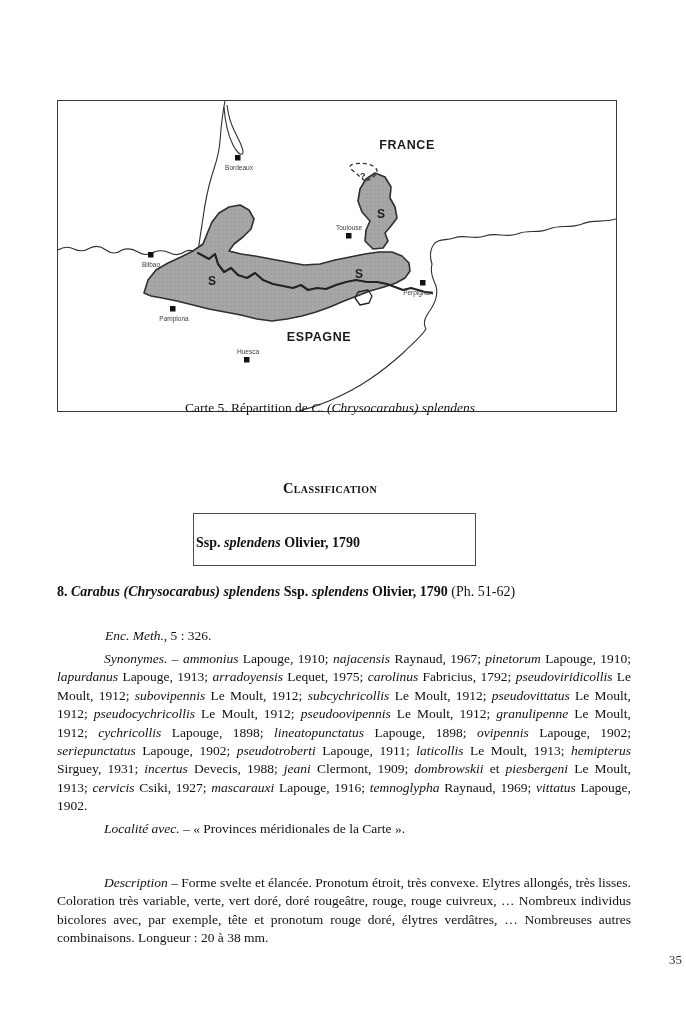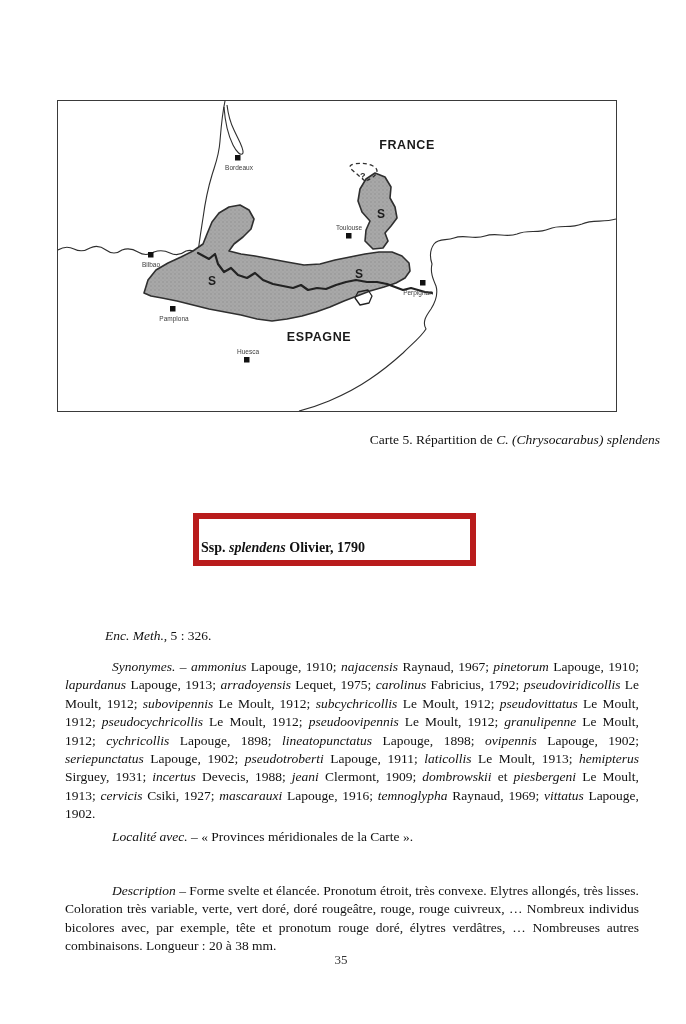--- a/index.html
+++ b/index.html
@@ -15,66 +15,66 @@
   }
   
   .map-frame{
     position:absolute;left:57px;top:100px;
     width:558px;height:310px;
     border:1.5px solid #3a3a3a;
     background:#ffffff;
   }
   .map-frame svg{display:block;width:100%;height:100%;}
   .map-caption{
-    position:absolute;top:432px;left:0;width:660px;
-    text-align:right;font-size:13.5px;
+    position:absolute;top:400px;left:0;width:660px;
+    text-align:center;font-size:13.5px;
   }
   
   .clf-heading{
     position:absolute;top:480px;left:0;width:660px;
     text-align:center;
     font-variant:small-caps;
     font-weight:700;
     font-size:14.5px;
     letter-spacing:0.4px;
   }
   .clf-box{
     position:absolute;top:513px;left:193px;
     width:283px;height:53px;
-    border:6px solid #b91c1c;
+    border:1px solid #b91c1c;
     box-sizing:border-box;
   }
   .clf-box-text{
     padding:21px 0 0 2px;
     font-size:14px;
   }
   
   .sp-heading{
     position:absolute;top:584px;left:57px;width:575px;
     font-size:14px;
   }
   .reference{
     position:absolute;top:616px;left:105px;width:520px;
     font-size:13.5px;
     margin-top:12px;
   }
   .para{
     position:absolute;left:57px;width:574px;
-    margin:8px;
+    margin:0;
     font-size:13.5px;
     line-height:18.4px;
     text-align:justify;
     text-indent:47px;
   }
   .para-synonyms{top:650px;}
   .para-locality{top:820px;}
   .para-description{top:874px;}
   .page-number{
     position:absolute;top:952px;left:0;width:682px;
-    text-align:center;font-size:13px;color:#333;
+    text-align:right;font-size:13px;color:#333;
   }
   
   .seg-r{font-style:normal;font-weight:inherit;}
   .seg-i{font-style:italic;}
   .seg-b{font-weight:700;}
   .seg-bi{font-weight:700;font-style:italic;}
   
   .m-country{font-family:"Liberation Sans",sans-serif;font-weight:700;font-size:12.5px;fill:#1a1a1a;letter-spacing:.6px;}
   .m-city{font-family:"Liberation Sans",sans-serif;font-size:6.5px;fill:#3c3c3c;}
   .m-zone{font-family:"Liberation Sans",sans-serif;font-weight:700;font-size:12px;fill:#1c1c1c;}
@@ -138,24 +138,26 @@
       </g>
       <g>
         <text class="m-city" x="190" y="253" text-anchor="middle">Huesca</text>
         <rect x="186" y="256" width="5.5" height="5.5" fill="#111"></rect>
       </g>
     </svg>
   </div>
 
   <div class="map-caption"><span class="seg-r">Carte 5. Répartition de </span><span class="seg-i">C. (Chrysocarabus) splendens</span></div>
 
+  <div class="clf-heading">Classification</div>
   <div class="clf-box">
     <div class="clf-box-text"><span class="seg-b">Ssp. </span><span class="seg-bi">splendens</span><span class="seg-b"> Olivier, 1790</span></div>
   </div>
 
+  <div class="sp-heading"><span class="seg-b">8. </span><span class="seg-bi">Carabus (Chrysocarabus) splendens</span><span class="seg-b"> Ssp. </span><span class="seg-bi">splendens</span><span class="seg-b"> Olivier, 1790</span><span class="seg-r"> (Ph. 51-62)</span></div>
   <div class="reference"><span class="seg-i">Enc. Meth.</span><span class="seg-r">, 5 : 326.</span></div>
 
   <p class="para para-synonyms"><span class="seg-i">Synonymes.</span><span class="seg-r"> – </span><span class="seg-i">ammonius</span><span class="seg-r"> Lapouge, 1910; </span><span class="seg-i">najacensis</span><span class="seg-r"> Raynaud, 1967; </span><span class="seg-i">pinetorum</span><span class="seg-r"> Lapouge, 1910; </span><span class="seg-i">lapurdanus</span><span class="seg-r"> Lapouge, 1913; </span><span class="seg-i">arradoyensis</span><span class="seg-r"> Lequet, 1975; </span><span class="seg-i">carolinus</span><span class="seg-r"> Fabricius, 1792; </span><span class="seg-i">pseudoviridicollis</span><span class="seg-r"> Le Moult, 1912; </span><span class="seg-i">subovipennis</span><span class="seg-r"> Le Moult, 1912; </span><span class="seg-i">subcychricollis</span><span class="seg-r"> Le Moult, 1912; </span><span class="seg-i">pseudovittatus</span><span class="seg-r"> Le Moult, 1912; </span><span class="seg-i">pseudocychricollis</span><span class="seg-r"> Le Moult, 1912; </span><span class="seg-i">pseudoovipennis</span><span class="seg-r"> Le Moult, 1912; </span><span class="seg-i">granulipenne</span><span class="seg-r"> Le Moult, 1912; </span><span class="seg-i">cychricollis</span><span class="seg-r"> Lapouge, 1898; </span><span class="seg-i">lineatopunctatus</span><span class="seg-r"> Lapouge, 1898; </span><span class="seg-i">ovipennis</span><span class="seg-r"> Lapouge, 1902; </span><span class="seg-i">seriepunctatus</span><span class="seg-r"> Lapouge, 1902; </span><span class="seg-i">pseudotroberti</span><span class="seg-r"> Lapouge, 1911; </span><span class="seg-i">laticollis</span><span class="seg-r"> Le Moult, 1913; </span><span class="seg-i">hemipterus</span><span class="seg-r"> Sirguey, 1931; </span><span class="seg-i">incertus</span><span class="seg-r"> Devecis, 1988; </span><span class="seg-i">jeani</span><span class="seg-r"> Clermont, 1909; </span><span class="seg-i">dombrowskii</span><span class="seg-r"> et </span><span class="seg-i">piesbergeni</span><span class="seg-r"> Le Moult, 1913; </span><span class="seg-i">cervicis</span><span class="seg-r"> Csiki, 1927; </span><span class="seg-i">mascarauxi</span><span class="seg-r"> Lapouge, 1916; </span><span class="seg-i">temnoglypha</span><span class="seg-r"> Raynaud, 1969; </span><span class="seg-i">vittatus</span><span class="seg-r"> Lapouge, 1902.</span></p>
   <p class="para para-locality"><span class="seg-i">Localité avec.</span><span class="seg-r"> – « Provinces méridionales de la Carte ».</span></p>
   <p class="para para-description"><span class="seg-i">Description</span><span class="seg-r"> – Forme svelte et élancée. Pronotum étroit, très convexe. Elytres allongés, très lisses. Coloration très variable, verte, vert doré, doré rougeâtre, rouge, rouge cuivreux, … Nombreux individus bicolores avec, par exemple, tête et pronotum rouge doré, élytres verdâtres, … Nombreuses autres combinaisons. Longueur : 20 à 38 mm.</span></p>
 
   <div class="page-number">35</div>
 
 </div>
 

